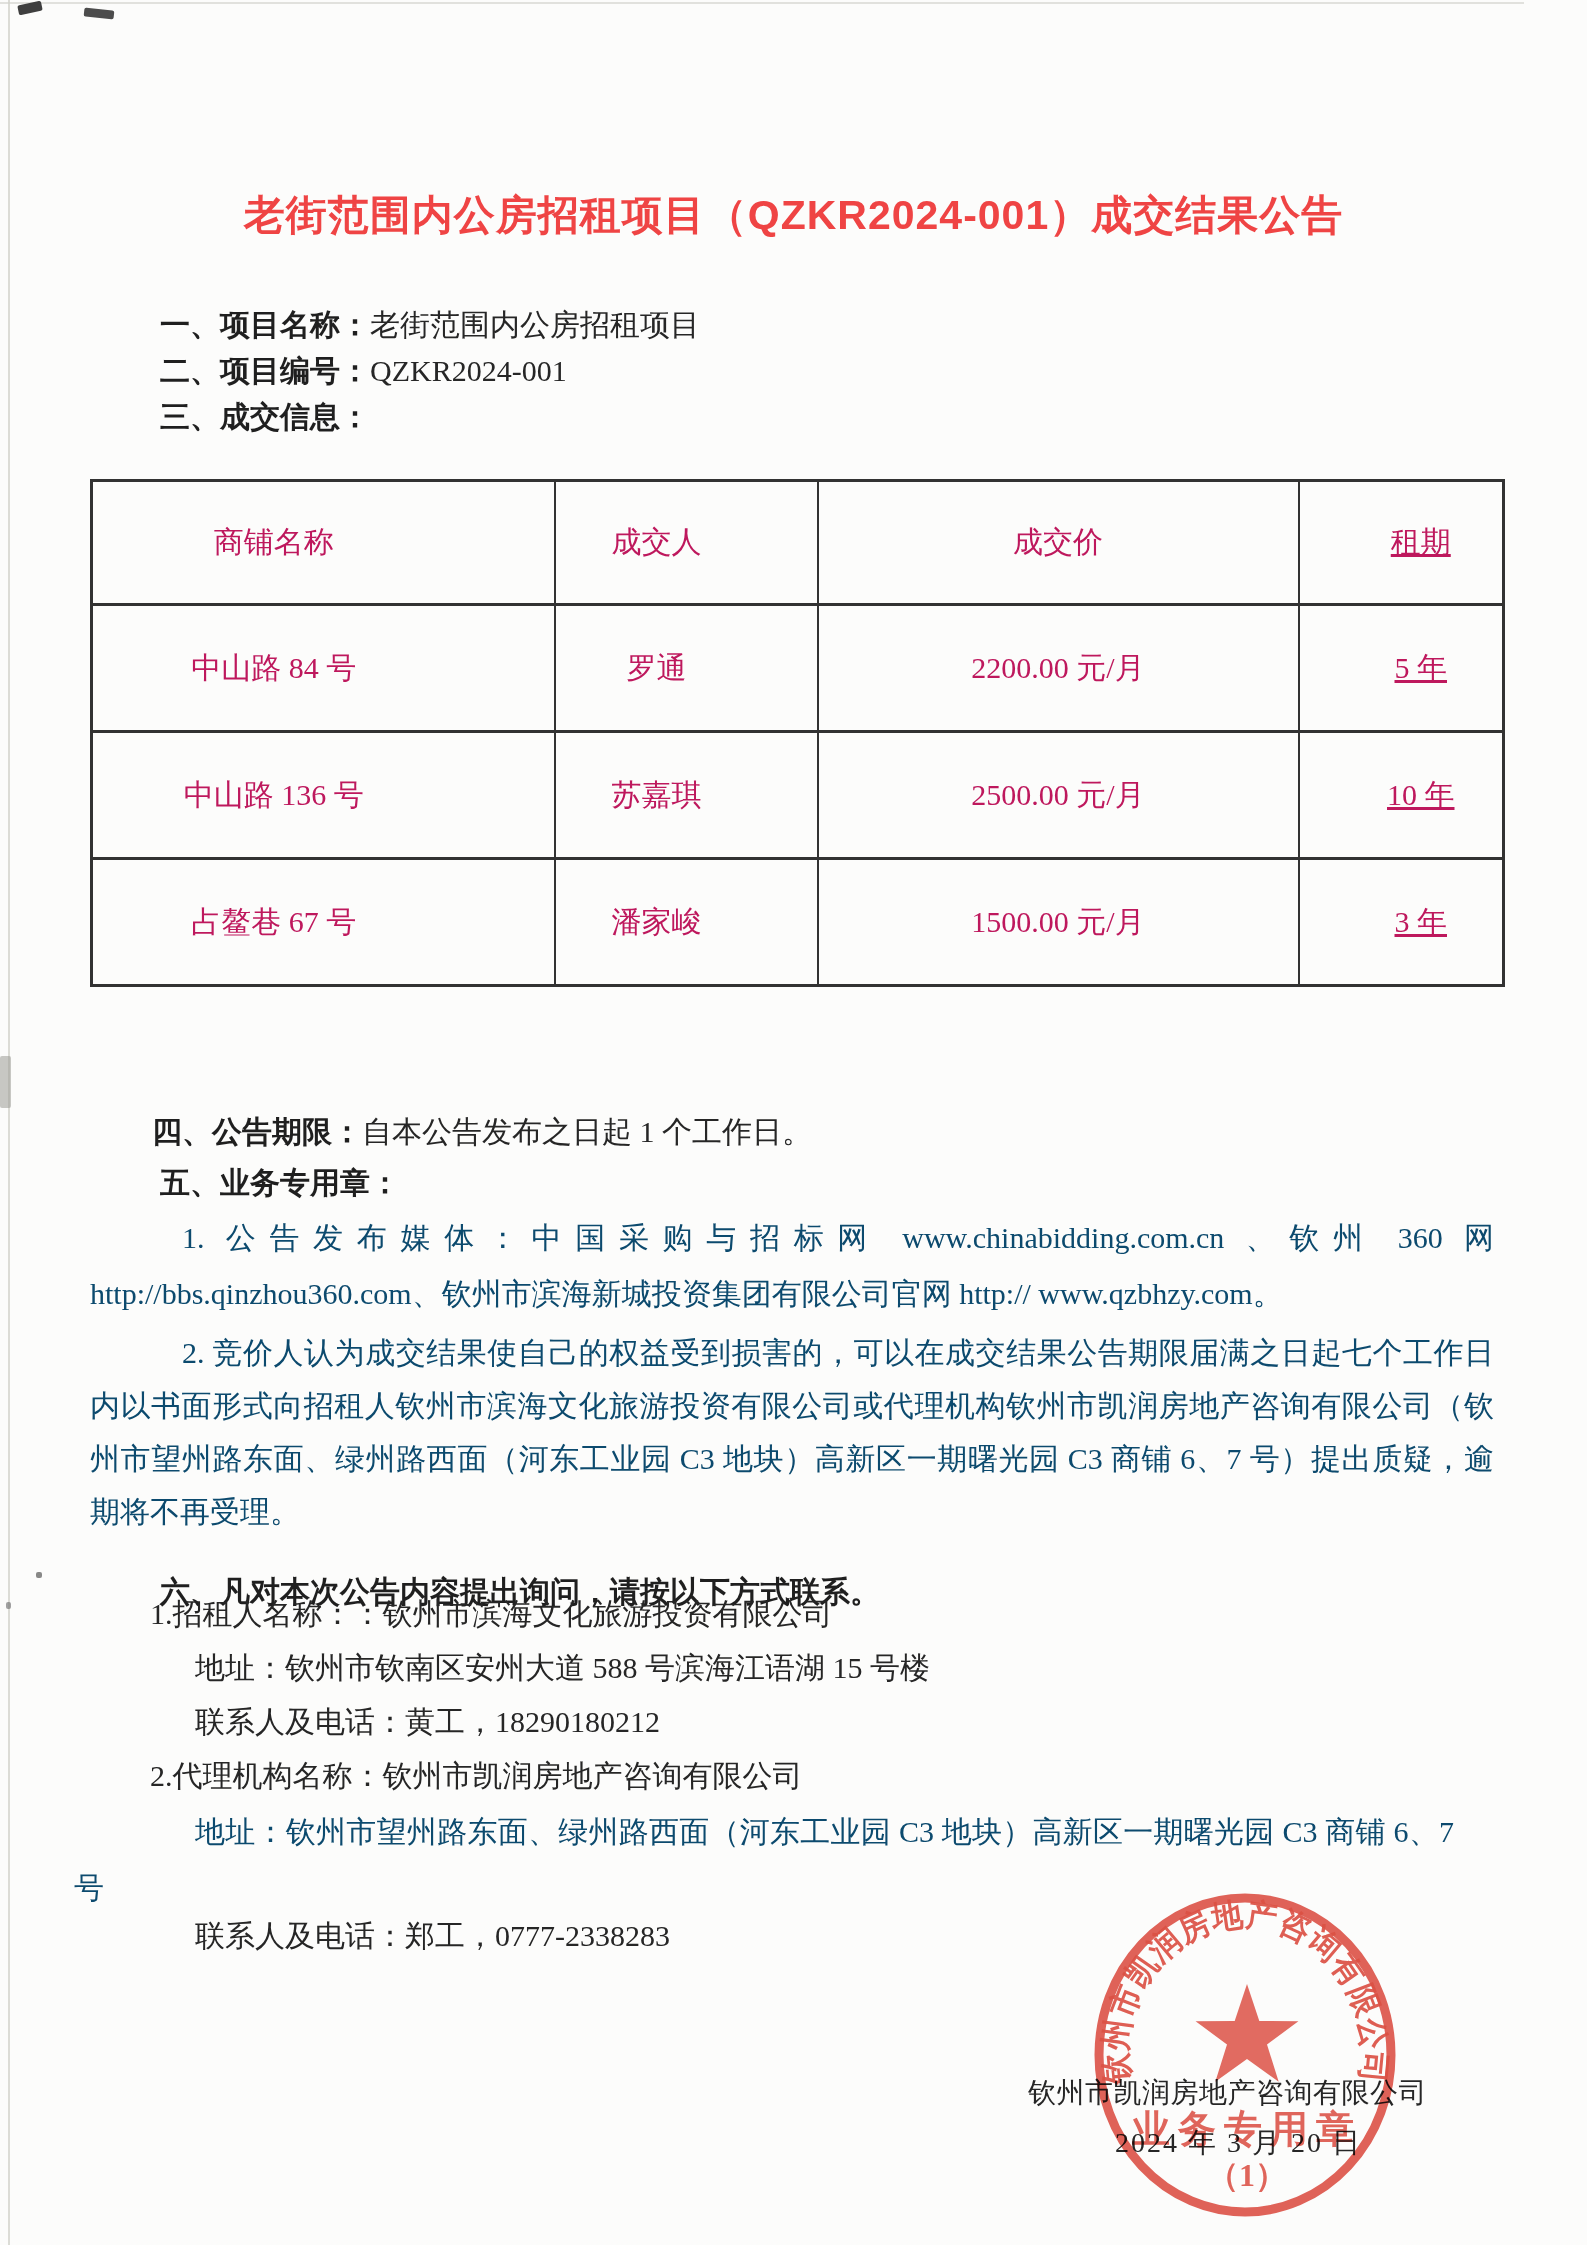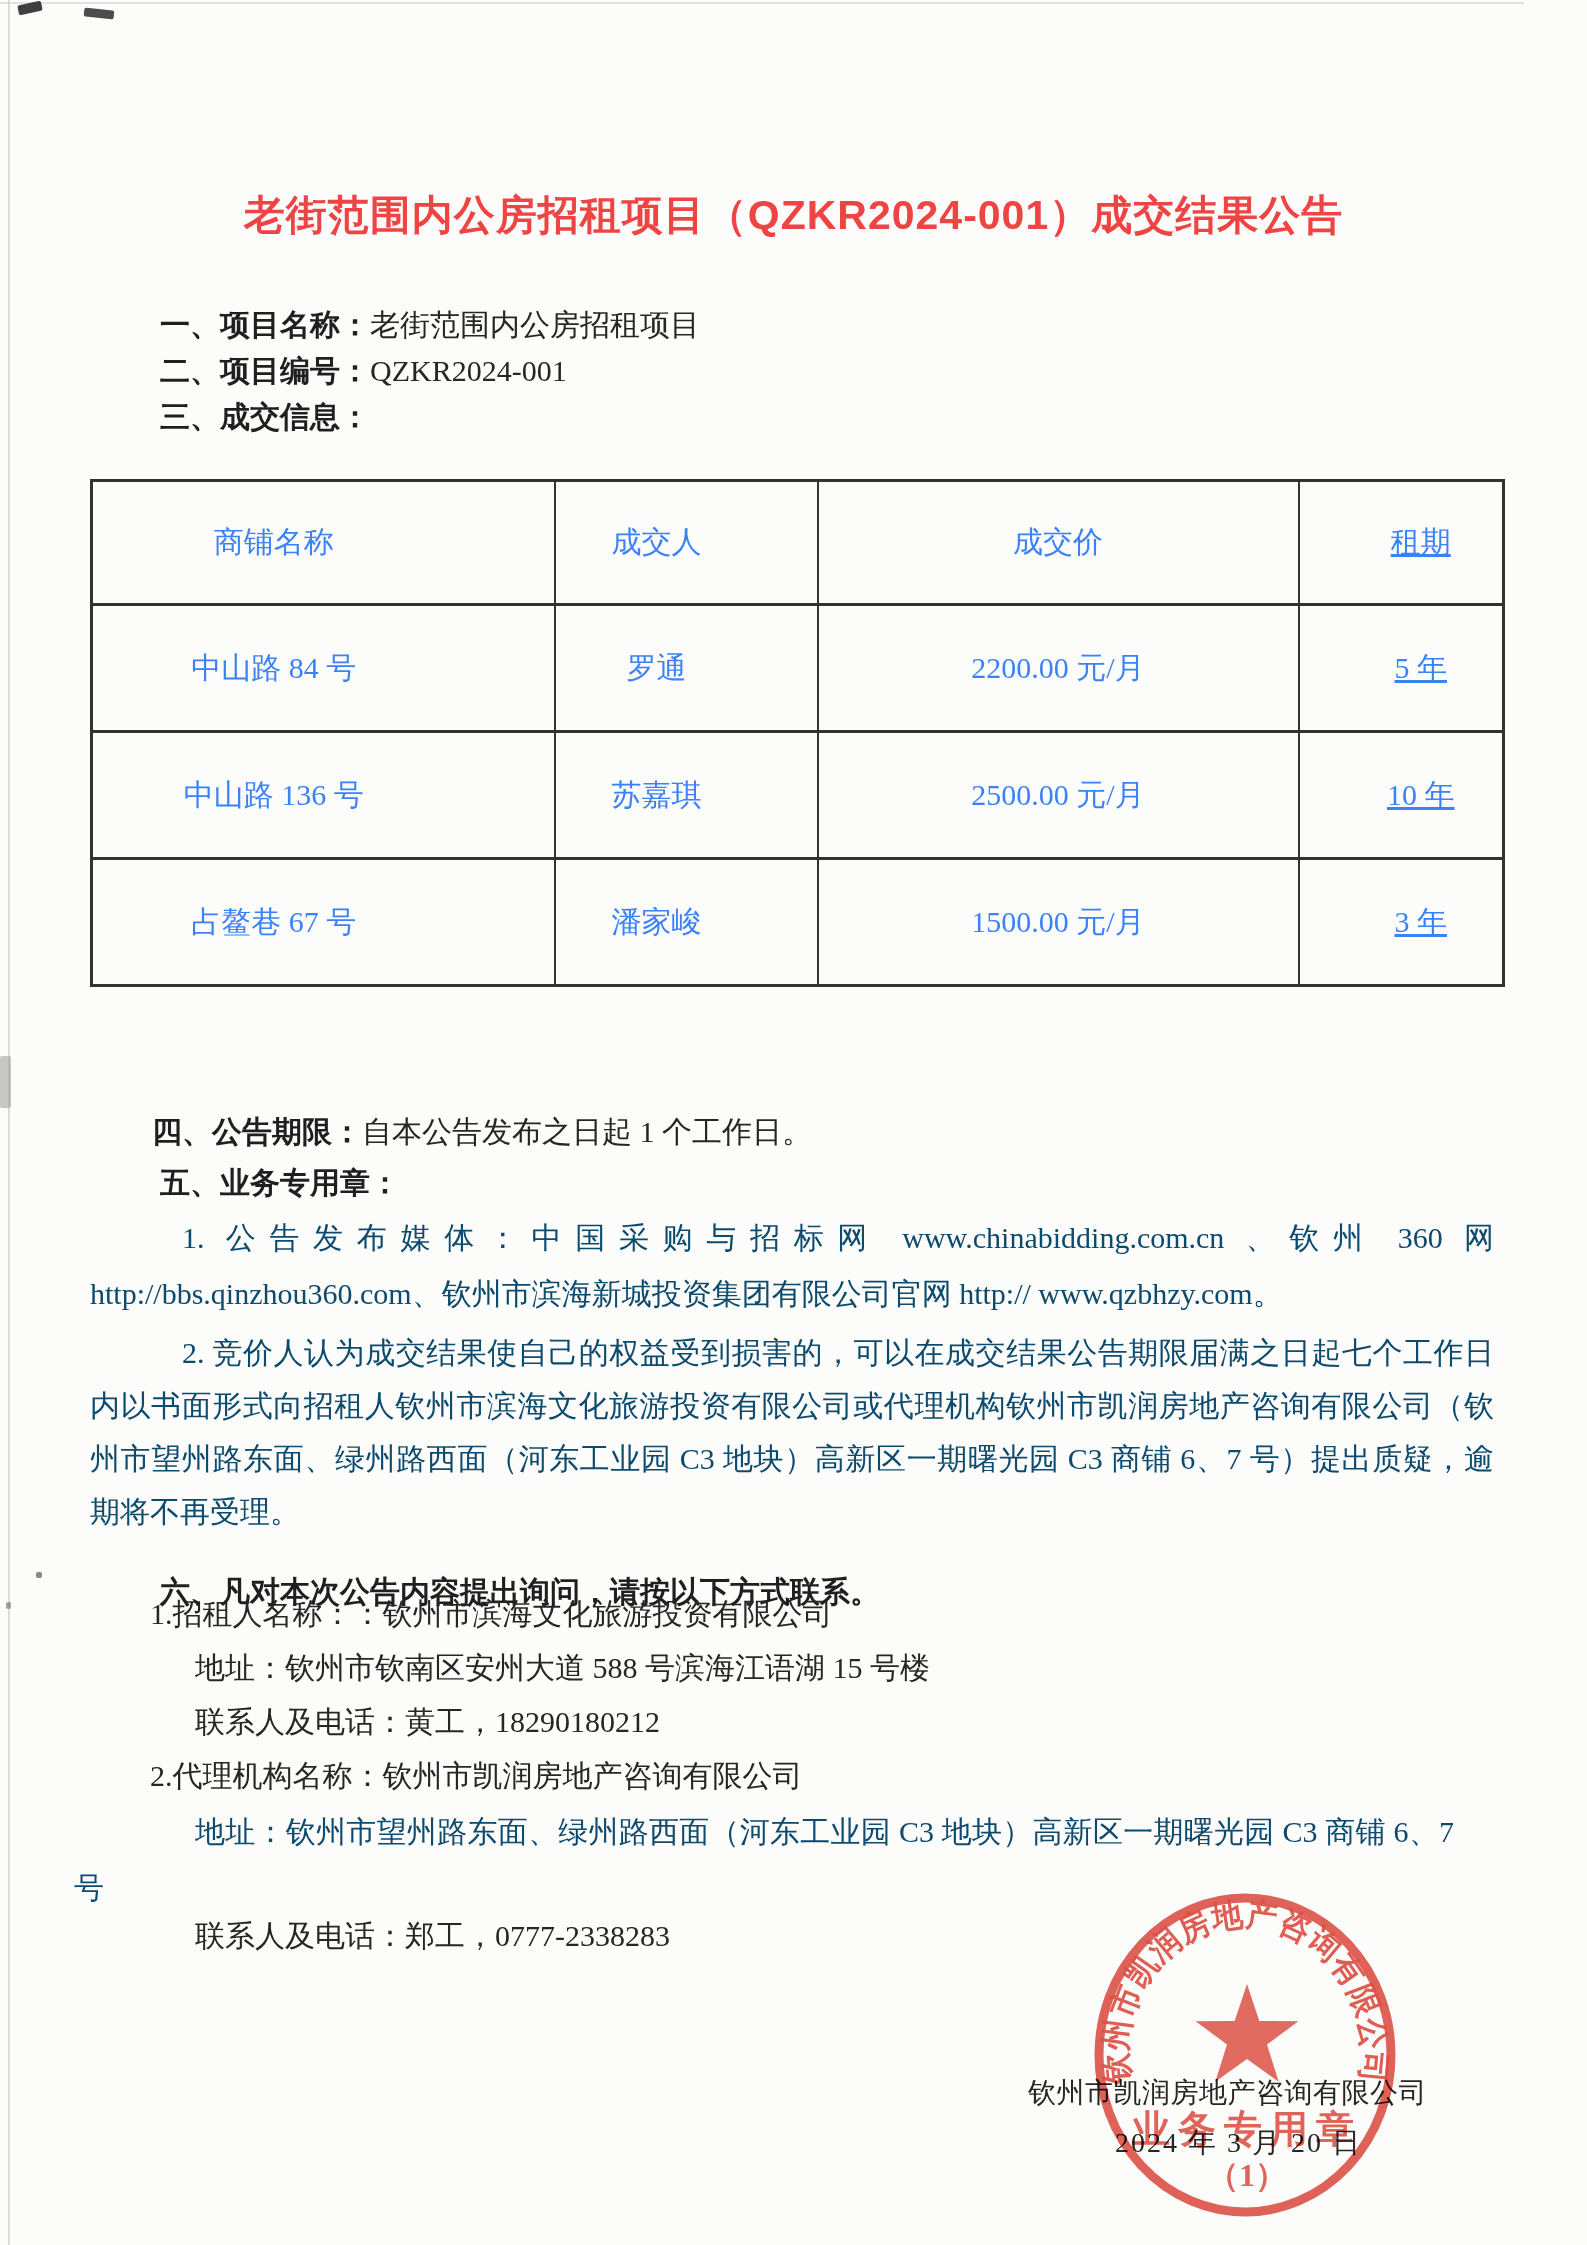--- a/index.html
+++ b/index.html
@@ -30,21 +30,21 @@
   .para{
     position:absolute;left:90px;width:1404px;font-size:30px;
     text-align:justify;text-indent:92px;color:#0c4a6e;
   }
   .p1{top:1210px;line-height:56px;}
   .p2{top:1326px;line-height:53px;}
 
   table.deal{
     position:absolute;left:90px;top:479px;width:1412px;
     border-collapse:collapse;table-layout:fixed;
-    border:3px solid #323232;font-size:30px;color:#3b82f6;
+    border:3px solid #323232;font-size:30px;color:#be185d;
   }
   table.deal th,table.deal td{
     border:solid #323232;border-width:3px 2px;
     text-align:center;vertical-align:middle;font-weight:400;
     font-family:"Liberation Serif",serif;overflow:hidden;
   }
   table.deal tr.hdr{height:124px;}
   table.deal tr.row{height:127px;}
   table.deal th:nth-child(1),table.deal td:nth-child(1){padding-right:100px;}
   table.deal th:nth-child(2),table.deal td:nth-child(2){padding-right:60px;margin-top:42px;}

